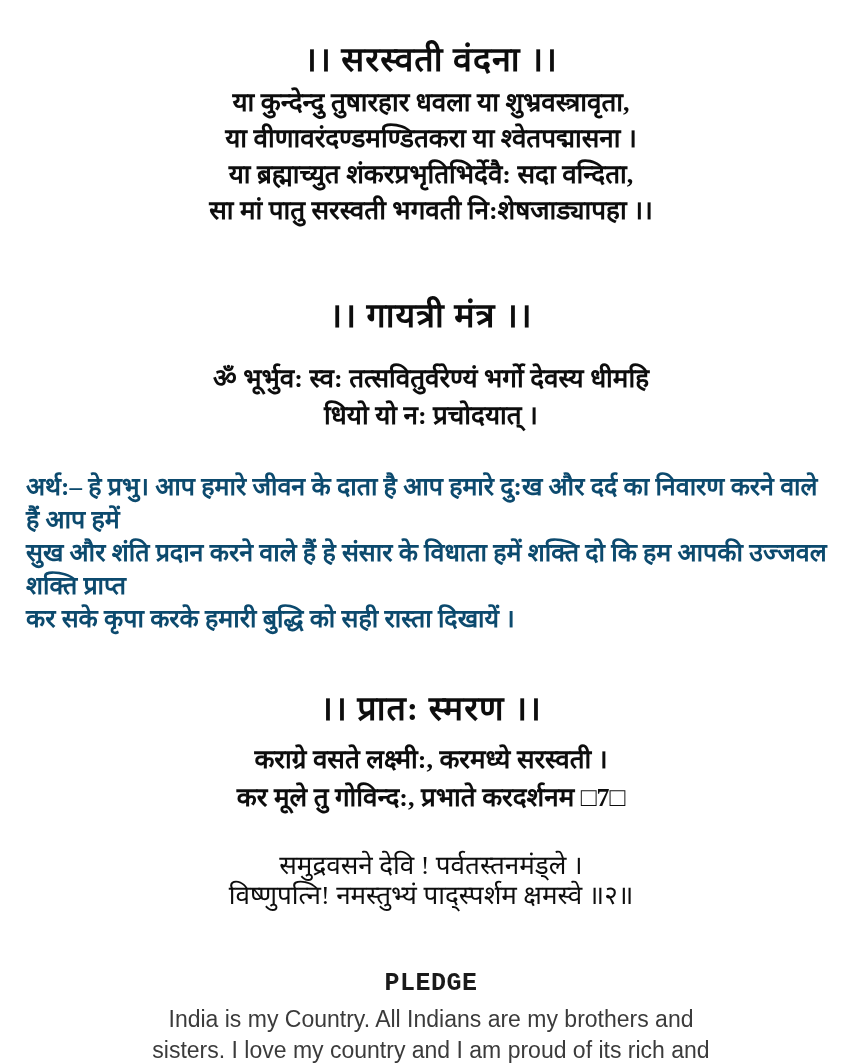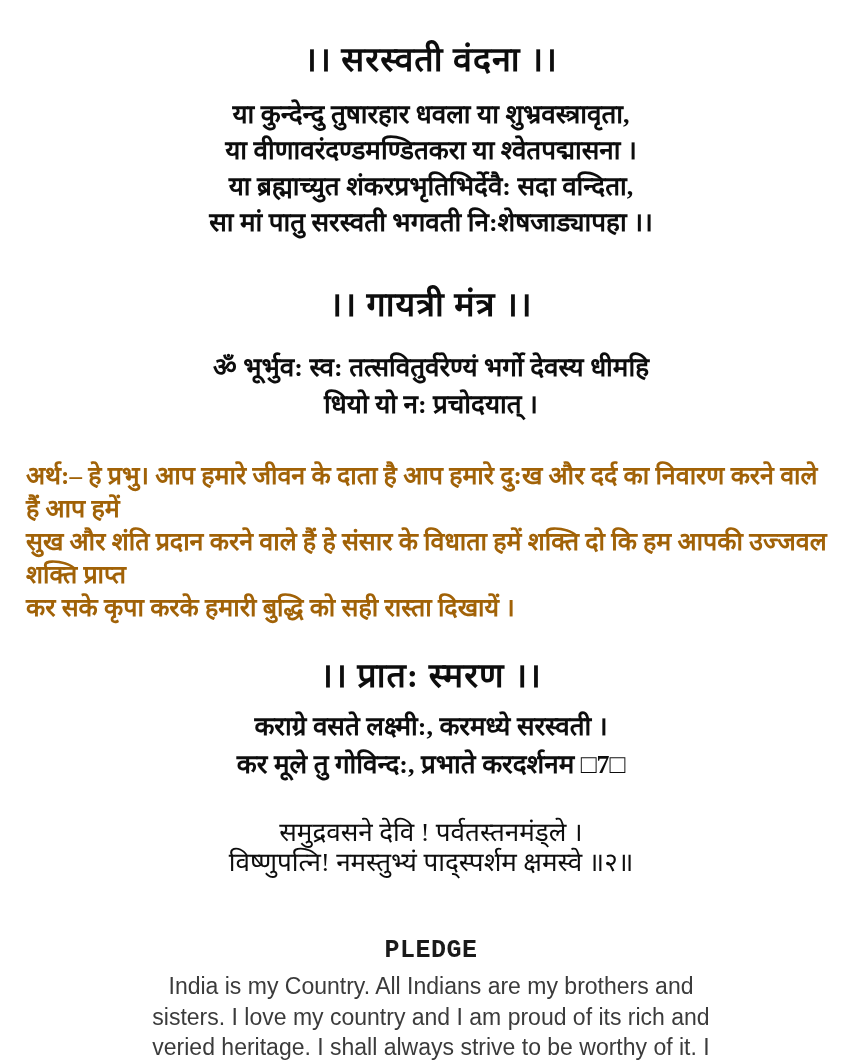--- a/index.html
+++ b/index.html
@@ -37,36 +37,36 @@
   .dev-verse {
     text-align: center;
     font-weight: 600;
     font-size: 26px;
     line-height: 36px;
     color: #0d0d0d;
     white-space: pre-line;
   }
 
   .saraswati-title { margin-top: 6px; }
-  .saraswati-verse { margin-top: 16px; }
+  .saraswati-verse { margin-top: 4px; }
 
-  .gayatri-title { margin-top: 44px; }
+  .gayatri-title { margin-top: 67px; }
   .gayatri-verse { margin-top: 23px; line-height: 37px; }
 
   .meaning {
     margin-top: 36px;
     text-align: left;
     font-weight: 600;
     font-size: 25px;
     line-height: 33px;
-    color: #a16207;
+    color: #0c4a6e;
     white-space: pre-line;
   }
 
-  .pratah-title { margin-top: 32px; }
+  .pratah-title { margin-top: 54px; }
   .pratah-verse-1 { margin-top: 12px; line-height: 38px; }
   .pratah-verse-2 { margin-top: 34px; font-weight: 500; line-height: 30px; }
 
   .pledge-title {
     margin-top: 58px;
     text-align: center;
     font-family: Liberation Mono, monospace;
     font-weight: 700;
     font-size: 25px;
     letter-spacing: 0.5px;

